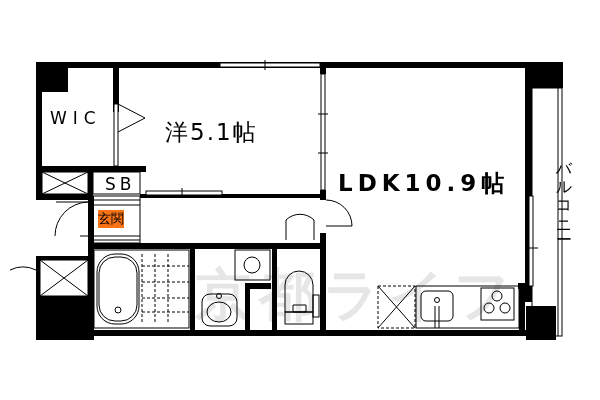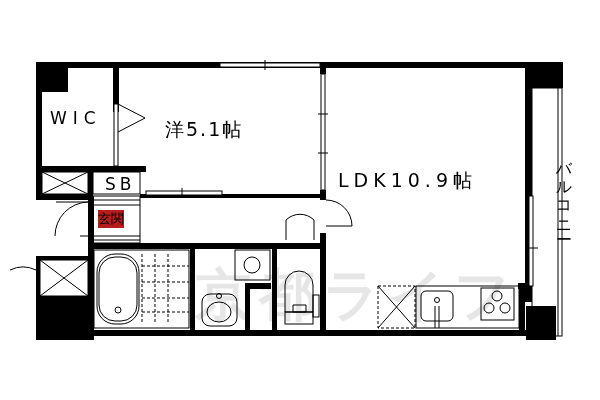--- a/index.html
+++ b/index.html
@@ -1,19 +1,19 @@
 <!DOCTYPE html>
 <html><head>
 <meta charset="utf-8">
 <style>
   html, body { margin:0; padding:0; background:#ffffff; }
   body { width:600px; height:400px; position:relative; overflow:hidden; font-family:"DejaVu Sans", sans-serif; }
   svg { position:absolute; left:0; top:0; }
   .lbl { position:absolute; color:#000; white-space:nowrap; }
-  .room-main { font-size:19px; letter-spacing:2px; }
+  .room-main { font-size:23px; letter-spacing:2px; }
   .room-sm { font-size:17px; letter-spacing:6px; }
   .vert { writing-mode:vertical-rl; font-size:16px; letter-spacing:2px; }
   .wm { position:absolute; color:#e6e6e6; font-size:56px; font-weight:bold; letter-spacing:8px; }
 </style>
 </head>
 <body>
 
 <div class="wm" style="left:195px;top:258px;">京都ライフ</div>
 
 <svg width="600" height="400" viewBox="0 0 600 400">
@@ -116,16 +116,16 @@
 
     <rect x="532" y="88" width="30" height="248"></rect>
     <line x1="558" y1="88" x2="558" y2="336"></line>
     <rect x="529" y="196" width="4" height="90" fill="#fff"></rect>
     <line x1="525" y1="248" x2="538" y2="248"></line>
   </g>
 </svg>
 
 <div class="lbl room-sm" style="left:50px;top:108px;">WIC</div>
 <div class="lbl room-main" style="left:165px;top:117px;">洋5.1帖</div>
-<div class="lbl room-main" style="left:338px;top:168px;letter-spacing:5px;">LDK10.9帖</div>
+<div class="lbl room-main" style="left:338px;top:168px;letter-spacing:5px;font-weight:bold;">LDK10.9帖</div>
 <div class="lbl room-sm" style="left:105px;top:174px;letter-spacing:4px;">SB</div>
-<div class="lbl" style="left:98px;top:210px;font-size:13px;background:#b91c1c;text-align:right;">玄関</div>
+<div class="lbl" style="left:98px;top:210px;font-size:13px;background:#f97316;text-align:right;">玄関</div>
 <div class="lbl vert" style="left:553px;top:150px;">バルコニー</div>
 
 </body></html>

